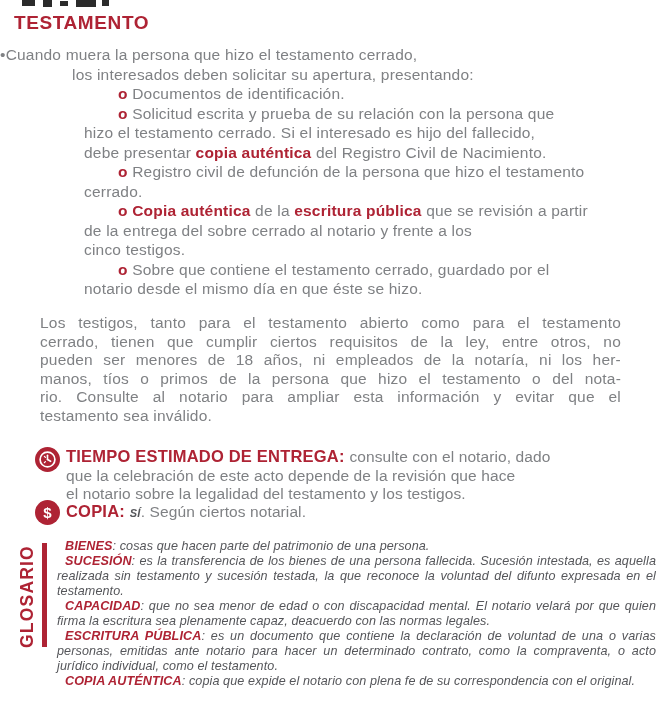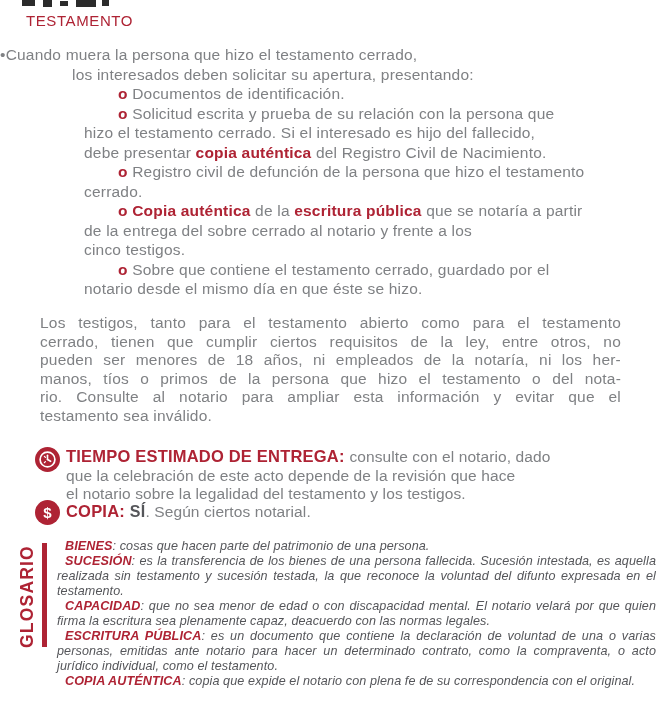--- a/index.html
+++ b/index.html
@@ -3,22 +3,22 @@
 <meta charset="utf-8">
 <style>
   html,body{margin:0;padding:0;background:#ffffff;}
   #page{
     position:relative;width:660px;height:704px;background:#fff;overflow:hidden;
     font-family:"Liberation Sans",sans-serif;
     --accent:#AE2334;--body-text:#7F8184;--dark-text:#55565A;
   }
   .frag{position:absolute;background:#2b2b2b;}
   #title{
-    position:absolute;left:26px;top:12px;
-    font-size:15px;font-weight:normal;letter-spacing:.6px;color:var(--accent);
+    position:absolute;left:14px;top:12px;
+    font-size:19px;font-weight:bold;letter-spacing:.6px;color:var(--accent);
   }
   #intro{
     position:absolute;left:0;top:45px;width:660px;
     font-size:15.5px;line-height:19.5px;letter-spacing:.2px;color:var(--body-text);
   }
   .l-i1{}
   .l-i2{padding-left:72px;}
   .l-m{padding-left:118px;}
   .l-c{padding-left:84px;}
   .hl{font-weight:bold;color:var(--accent);}
@@ -33,21 +33,21 @@
   #costo-icon{left:35px;top:500px;}
   #tiempo-text{
     position:absolute;left:66px;top:447px;width:560px;
     font-size:15.5px;line-height:18.6px;letter-spacing:.1px;color:var(--body-text);
   }
   #costo-text{
     position:absolute;left:66px;top:502px;width:560px;
     font-size:15.5px;letter-spacing:.1px;color:var(--body-text);
   }
   .hd{font-weight:bold;color:var(--accent);font-size:16.5px;letter-spacing:.2px;}
-  .b{font-weight:bold;color:var(--dark-text);font-size:16px;letter-spacing:.3px;}
+  .b{font-weight:bold;color:var(--dark-text);font-size:11px;letter-spacing:.3px;font-style:italic;}
   #glossary-label{
     position:absolute;left:14px;top:545px;height:104px;width:26px;
     writing-mode:vertical-rl;transform:rotate(180deg);
     display:flex;align-items:center;justify-content:center;
     font-size:17.5px;font-weight:bold;letter-spacing:1.2px;color:var(--accent);
   }
   #glossary-bar{position:absolute;left:42px;top:543px;width:5px;height:104px;background:var(--accent);}
   #glossary-entries{
     position:absolute;left:57px;top:539px;width:599px;
     font-size:12.6px;line-height:15px;font-style:italic;letter-spacing:.1px;
@@ -71,21 +71,21 @@
 
   <div id="intro">
     <div class="l-i1"><span>•Cuando muera la persona que hizo el testamento cerrado,</span></div>
     <div class="l-i2"><span>los interesados deben solicitar su apertura, presentando:</span></div>
     <div class="l-m"><span class="hl">o </span><span>Documentos de identificación.</span></div>
     <div class="l-m"><span class="hl">o </span><span>Solicitud escrita y prueba de su relación con la persona que</span></div>
     <div class="l-c"><span>hizo el testamento cerrado. Si el interesado es hijo del fallecido,</span></div>
     <div class="l-c"><span>debe presentar </span><span class="hl">copia auténtica</span><span> del Registro Civil de Nacimiento.</span></div>
     <div class="l-m"><span class="hl">o </span><span>Registro civil de defunción de la persona que hizo el testamento</span></div>
     <div class="l-c"><span>cerrado.</span></div>
-    <div class="l-m"><span class="hl">o Copia auténtica</span><span> de la </span><span class="hl">escritura pública</span><span> que se notaría a partir</span></div>
+    <div class="l-m"><span class="hl">o Copia auténtica</span><span> de la </span><span class="hl">escritura pública</span><span> que se revisión a partir</span></div>
     <div class="l-c"><span>de la entrega del sobre cerrado al notario y frente a los</span></div>
     <div class="l-c"><span>cinco testigos.</span></div>
     <div class="l-m"><span class="hl">o </span><span>Sobre que contiene el testamento cerrado, guardado por el</span></div>
     <div class="l-c"><span>notario desde el mismo día en que éste se hizo.</span></div>
   </div>
 
   <div id="witnesses">
     <div class="jline">Los testigos, tanto para el testamento abierto como para el testamento</div>
     <div class="jline">cerrado, tienen que cumplir ciertos requisitos de la ley, entre otros, no</div>
     <div class="jline">pueden ser menores de 18 años, ni empleados de la notaría, ni los her-</div>

